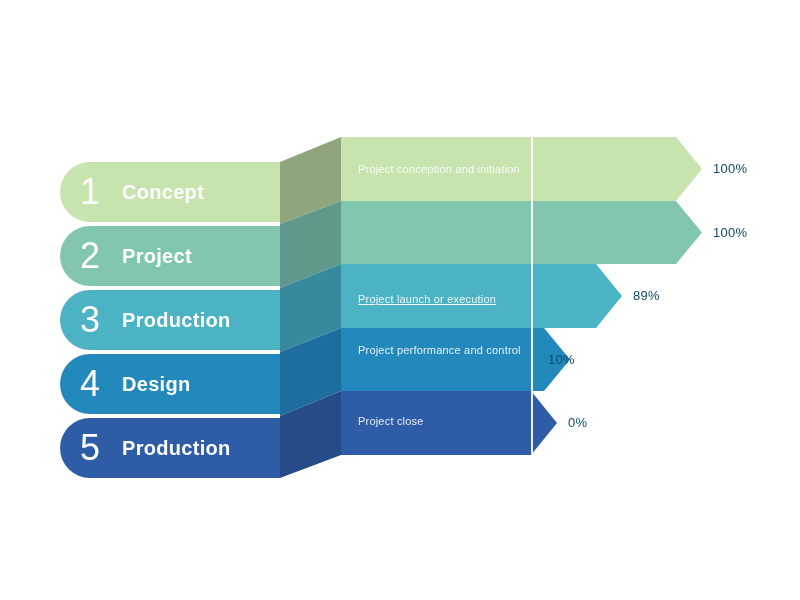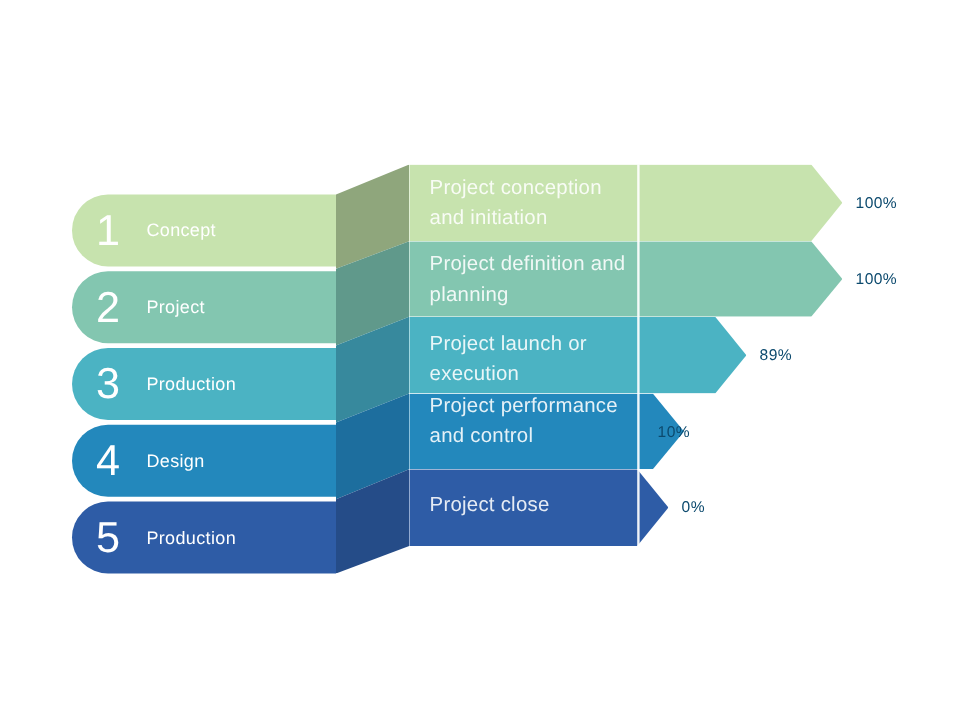--- a/index.html
+++ b/index.html
@@ -24,22 +24,22 @@
   .pill .num {
     width: 60px;
     text-align: center;
     font-size: 36px;
     font-weight: 500;
     color: #ffffff;
     line-height: 60px;
   }
   .pill .lbl {
     margin-left: 2px;
-    font-size: 15px;
-    font-weight: 400;
+    font-size: 20px;
+    font-weight: 700;
     letter-spacing: 0.3px;
     color: #ffffff;
   }
   
   .fold {
     position: absolute;
     left: 280px;
     width: 61px;
   }
   
@@ -57,21 +57,21 @@
     height: 318px;
     background: rgba(255,255,255,0.92);
   }
   
   .desc {
     position: absolute;
     left: 358px;
     width: 172px;
     display: flex;
     align-items: center;
-    font-size: 17px;
+    font-size: 11px;
     line-height: 1.5;
     color: rgba(255,255,255,0.88);
     letter-spacing: 0.2px;
   }
   
   .pct {
     position: absolute;
     height: 18px;
     line-height: 18px;
     font-size: 13px;
@@ -113,22 +113,21 @@
 
   <div class="arrow" style="top: 137px; height: 64px; width: 361px; background-color: rgb(199, 227, 174);"></div>
   <div class="arrow" style="top: 201px; height: 63px; width: 361px; background-color: rgb(131, 198, 176);"></div>
   <div class="arrow" style="top: 264px; height: 64px; width: 281px; background-color: rgb(75, 179, 195);"></div>
   <div class="arrow" style="top: 328px; height: 63px; width: 229px; background-color: rgb(35, 136, 188);"></div>
   <div class="arrow" style="top: 391px; height: 64px; width: 216px; background-color: rgb(46, 92, 166);"></div>
 
   <div class="divider"></div>
 
   <div class="desc" style="top:137px; height:64px;">Project conception and initiation</div>
-  <div class="desc" style="top:201px; height:63px;">Project definition and planning</div>
-  <div class="desc" style="top:264px; height:70px;">Project launch or execution</div>
+  <div class="desc" style="top:264px; height:70px;text-decoration:underline;">Project launch or execution</div>
   <div class="desc" style="top:328px; height:44px;">Project performance and control</div>
   <div class="desc" style="top:379px; height:84px;">Project close</div>
 
   <div class="pct" style="left:713px; top:160px;">100%</div>
   <div class="pct" style="left:713px; top:224px;">100%</div>
   <div class="pct" style="left:633px; top:287px;">89%</div>
   <div class="pct" style="left:548px; top:351px;">10%</div>
   <div class="pct" style="left:568px; top:414px;">0%</div>
 
 </div>

